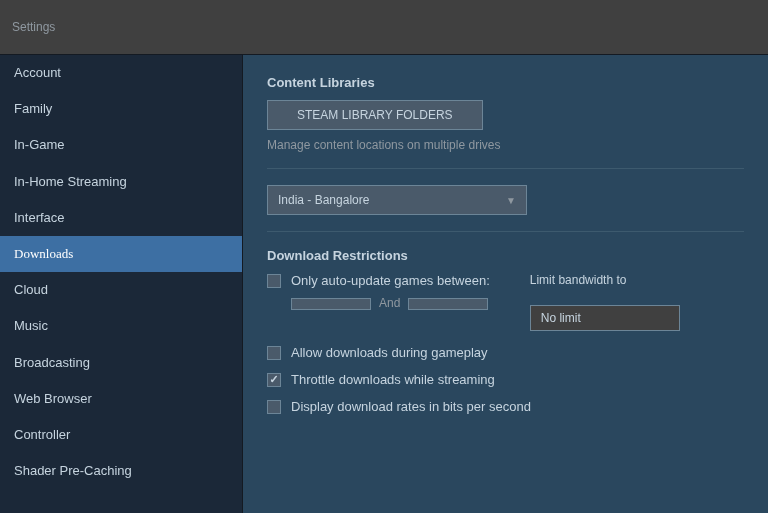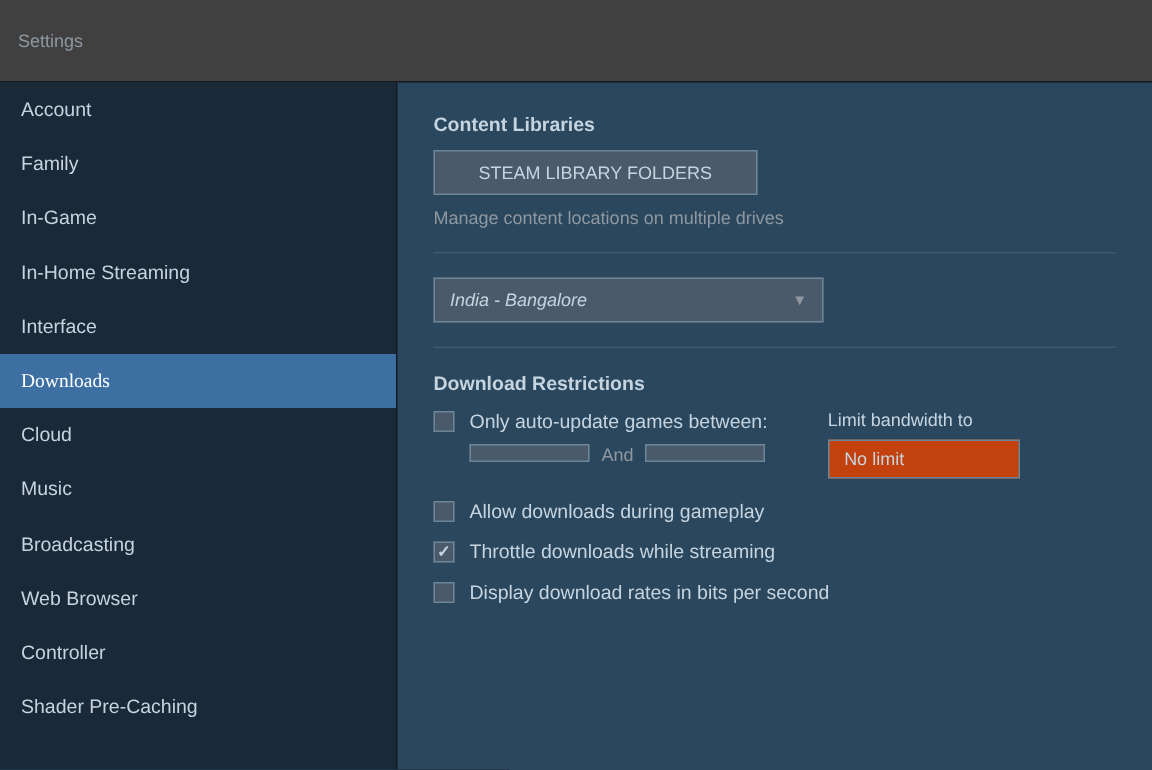--- a/index.html
+++ b/index.html
@@ -21,21 +21,21 @@
       color: #8f98a0;
       border-bottom: 1px solid #141a22;
     }
     .main-container {
       display: flex;
       flex: 1;
       overflow: hidden;
     }
     
     .sidebar {
-      width: 265px;
+      width: 243px;
       background: #1b2838;
       border-right: 1px solid #141a22;
       flex-shrink: 0;
     }
     .sidebar-item {
       padding: 9px 14px;
       cursor: pointer;
       color: #c6d4df;
       font-size: 13px;
       line-height: 1.4;
@@ -83,21 +83,20 @@
       border: 1px solid #6c8597;
       color: #c6d4df;
       padding: 7px 10px;
       font-size: 12px;
       cursor: pointer;
       width: 260px;
       display: flex;
       align-items: center;
       justify-content: space-between;
       position: relative;
-      font-style: italic;
     }
     .dropdown-arrow {
       font-size: 10px;
       color: #8f98a0;
       margin-left: 8px;
     }
     .auto-select-text {
       font-size: 11px;
       color: #8f98a0;
       margin-top: 8px;
@@ -130,21 +129,21 @@
       color: #c6d4df;
       font-size: 11px;
       font-weight: bold;
     }
     .restriction-label {
       font-size: 13px;
       color: #c6d4df;
     }
     .time-inputs {
       display: flex;
-      align-items: flex-start;
+      align-items: flex-end;
       gap: 8px;
       margin-left: 0;
     }
     .time-input-box {
       background: #4a5a6a;
       border: 1px solid #6c8597;
       color: #c6d4df;
       padding: 5px 8px;
       font-size: 12px;
       width: 80px;
@@ -158,26 +157,26 @@
       margin-left: auto;
       display: flex;
       flex-direction: column;
     }
     .bandwidth-label {
       font-size: 12px;
       color: #c6d4df;
       margin-bottom: 6px;
     }
     .bandwidth-dropdown {
-      background: #c2410c;
+      background: #404040;
       border: 1px solid #6c8597;
       color: #c6d4df;
       padding: 5px 10px;
       font-size: 12px;
-      width: 128px;
+      width: 150px;
       text-align: left;
       cursor: pointer;
       display: flex;
       justify-content: space-between;
     }
     .time-and-bandwidth {
       display: flex;
       align-items: center;
       width: 100%;
     }
@@ -264,21 +263,21 @@
           </div>
           <div class="time-and-bandwidth">
             <div class="checkbox-spacer"></div>
             <div class="time-inputs">
               <div class="time-input-box"></div>
               <span class="and-label">And</span>
               <div class="time-input-box"></div>
             </div>
           </div>
         </div>
-        <div class="bandwidth-section" style="margin-left:40px;">
+        <div class="bandwidth-section" style="margin-left:40px;gap:12px;">
           <div class="bandwidth-label">Limit bandwidth to</div>
           <div class="bandwidth-dropdown">
             <span>No limit</span>
           </div>
         </div>
       </div>
 
       <div class="restrictions-row">
         <div class="checkbox"></div>
         <span class="restriction-label">Allow downloads during gameplay</span>

